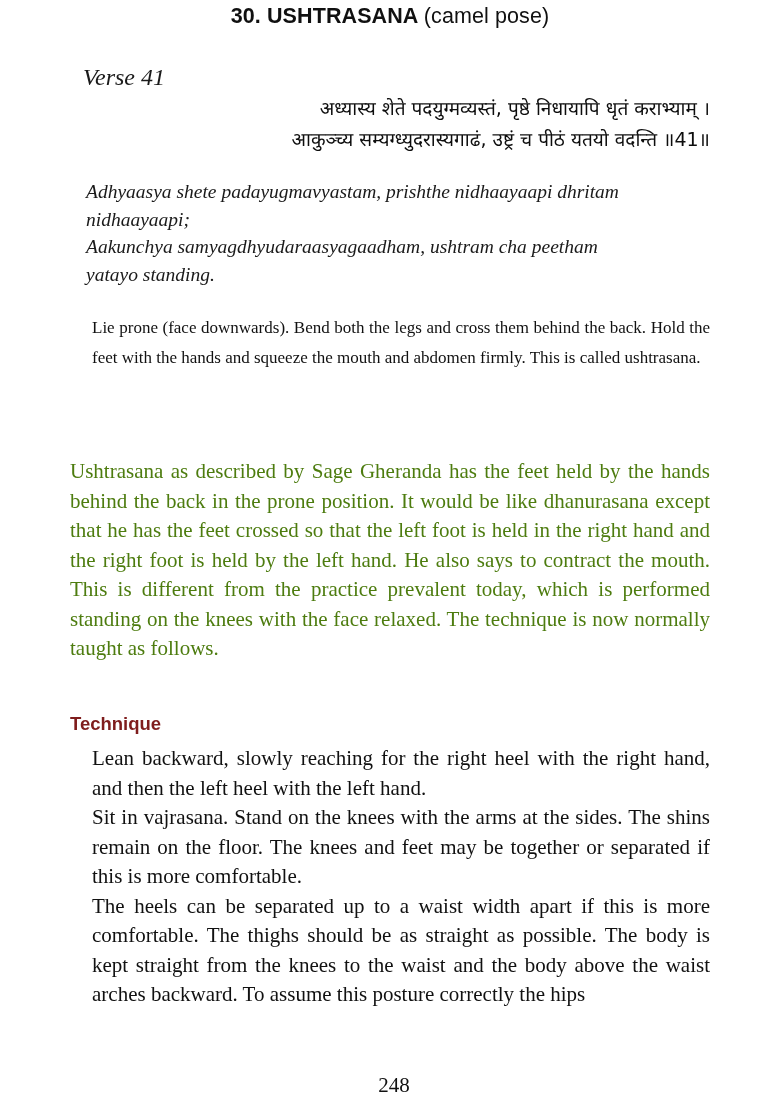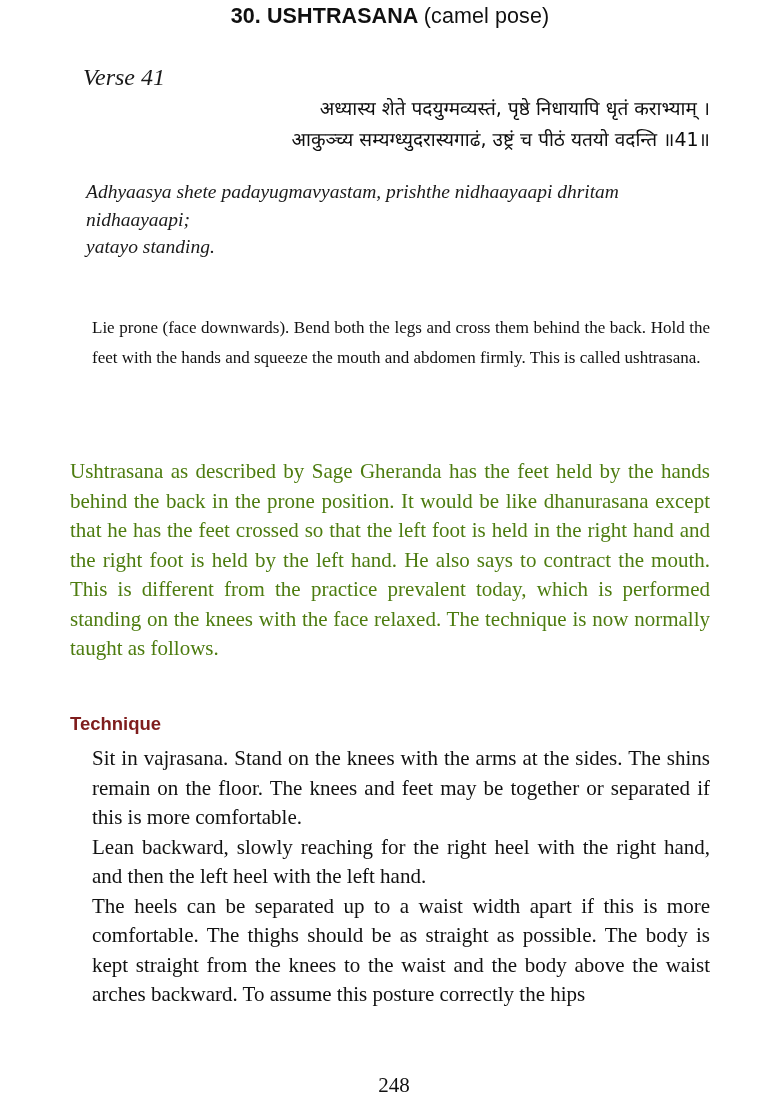--- a/index.html
+++ b/index.html
@@ -162,30 +162,31 @@
   <div class="verse-label">Verse 41</div>
 
   <div class="sanskrit-block">
     <div class="sanskrit-line">अध्यास्य शेते पदयुग्मव्यस्तं, पृष्ठे निधायापि धृतं कराभ्याम् ।</div>
     <div class="sanskrit-line">आकुञ्च्य सम्यग्ध्युदरास्यगाढं, उष्ट्रं च पीठं यतयो वदन्ति ॥41॥</div>
   </div>
 
   <div class="translit-block">
     <div class="translit-line">Adhyaasya shete padayugmavyastam, prishthe nidhaayaapi dhritam</div>
     <div class="translit-line">nidhaayaapi;</div>
+    <div class="translit-line">Aakunchya samyagdhyudaraasyagaadham, ushtram cha peetham</div>
     <div class="translit-line">yatayo standing.</div>
   </div>
 
   <div class="translation-block">Lie prone (face downwards). Bend both the legs and cross them behind the back. Hold the feet with the hands and squeeze the mouth and abdomen firmly. This is called ushtrasana.</div>
 
   <div class="commentary-block">Ushtrasana as described by Sage Gheranda has the feet held by the hands behind the back in the prone position. It would be like dhanurasana except that he has the feet crossed so that the left foot is held in the right hand and the right foot is held by the left hand. He also says to contract the mouth. This is different from the practice prevalent today, which is performed standing on the knees with the face relaxed. The technique is now normally taught as follows.</div>
 
   <div class="section-heading">Technique</div>
 
   <div class="technique-block">
+    <p class="technique-para">Lean backward, slowly reaching for the right heel with the right hand, and then the left heel with the left hand.</p>
     <p class="technique-para">Sit in vajrasana. Stand on the knees with the arms at the sides. The shins remain on the floor. The knees and feet may be together or separated if this is more comfortable.</p>
-    <p class="technique-para">Lean backward, slowly reaching for the right heel with the right hand, and then the left heel with the left hand.</p>
     <p class="technique-para last">The heels can be separated up to a waist width apart if this is more comfortable. The thighs should be as straight as possible. The body is kept straight from the knees to the waist and the body above the waist arches backward. To assume this posture correctly the hips</p>
   </div>
 
   <div class="page-number">248</div>
 
 </div>
 
 </body></html>

